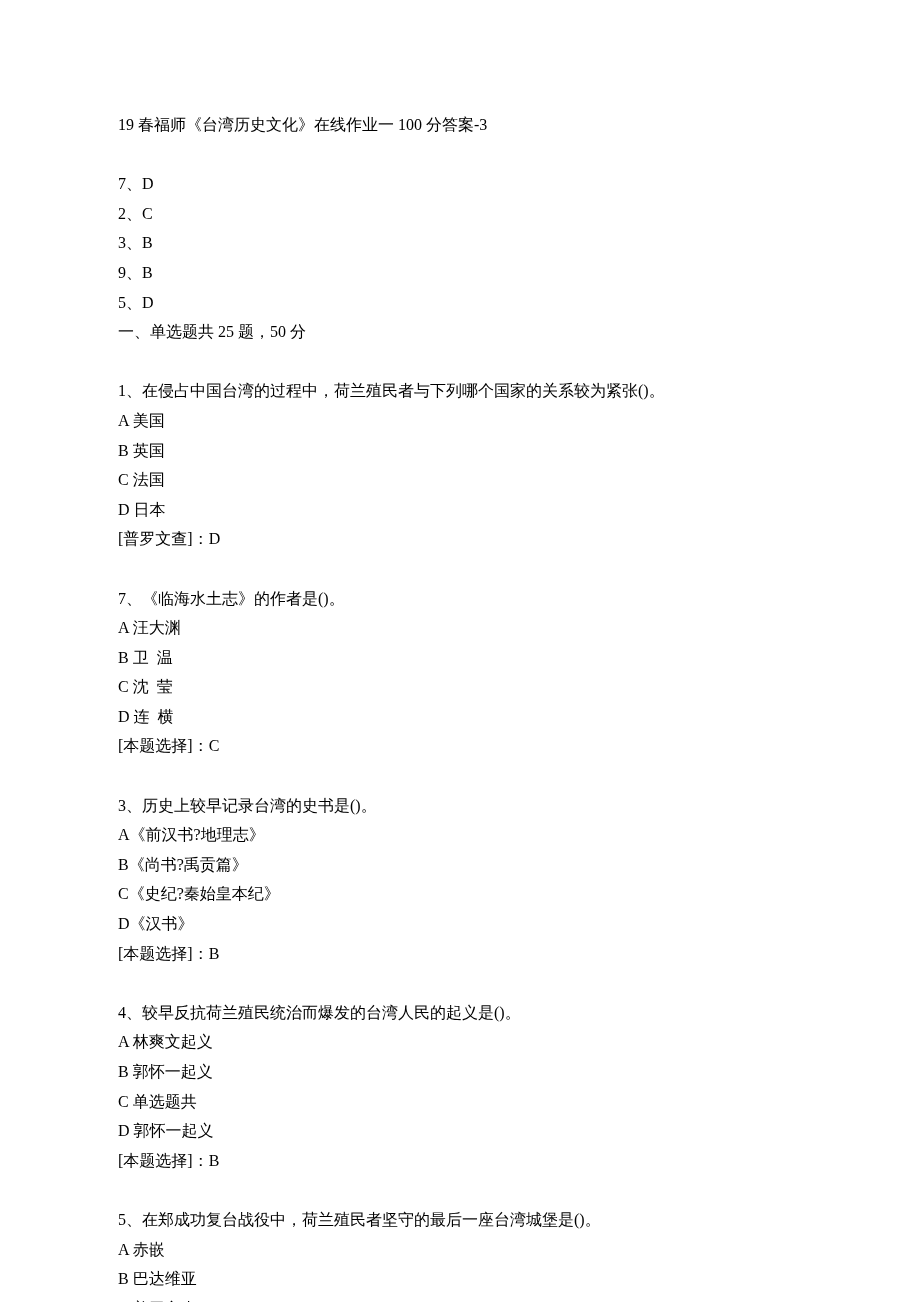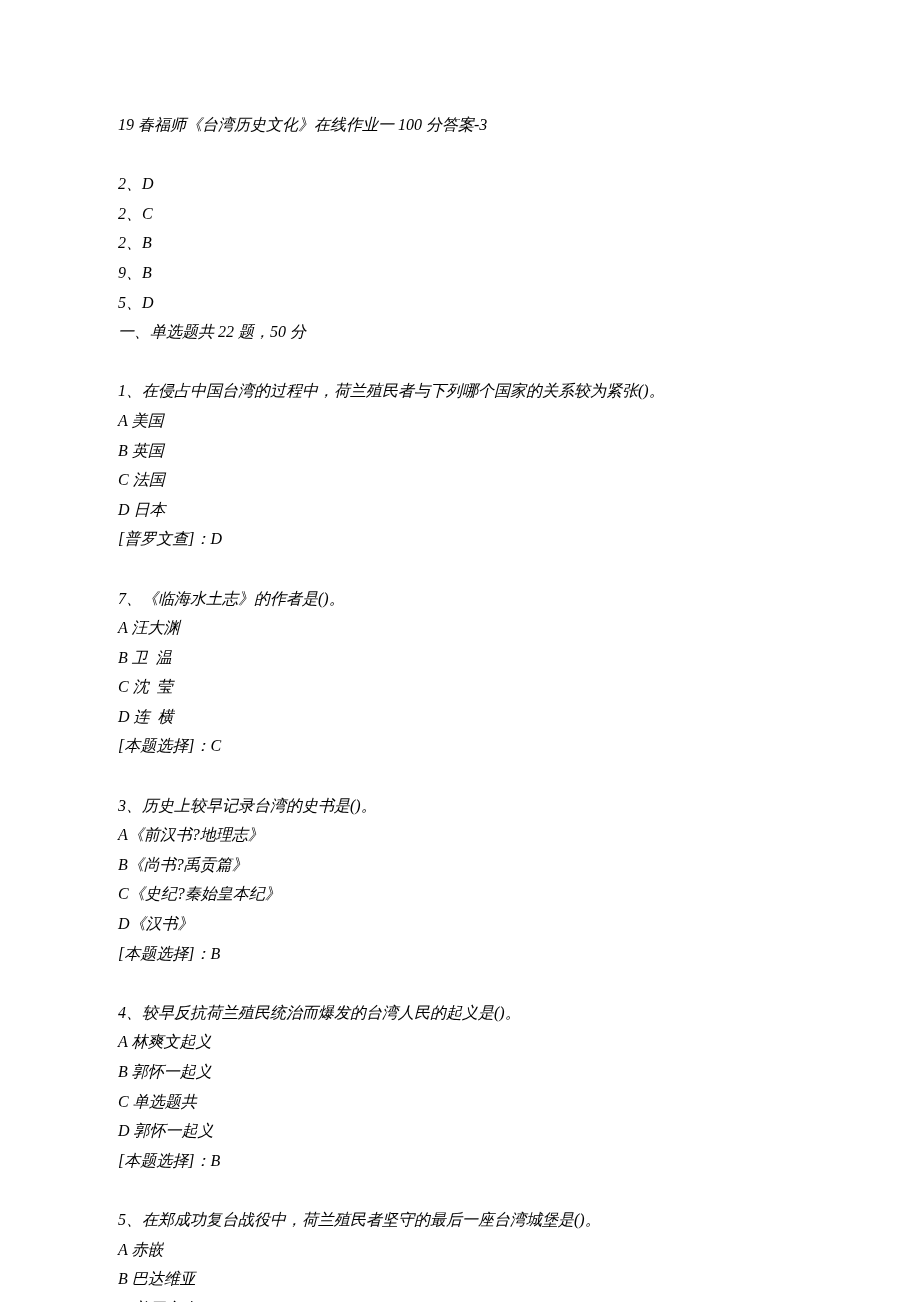--- a/index.html
+++ b/index.html
@@ -1,46 +1,45 @@
 <!DOCTYPE html>
 <html><head>
   <meta charset="utf-8">
   <style>
     * {
       margin: 0;
       padding: 0;
       box-sizing: border-box;
-      font-style: italic;
     }
     body {
       font-family: "SimSun", "宋体", serif;
       font-size: 16px;
       line-height: 1.85;
       color: #000;
       background: #fff;
       padding: 110px 118px;
       width: 920px;
     }
     .line {
       white-space: pre;
     }
   </style>
 </head>
 <body>
 
 <div class="line">19 春福师《台湾历史文化》在线作业一 100 分答案-3</div>
 <div class="line">&nbsp;</div>
 
-<div class="line">2、D</div>
+<div class="line">7、D</div>
 <div class="line">2、C</div>
-<div class="line">2、B</div>
+<div class="line">3、B</div>
 <div class="line">9、B</div>
 <div class="line">5、D</div>
 
-<div class="line">一、单选题共 22 题，50 分</div>
+<div class="line">一、单选题共 25 题，50 分</div>
 <div class="line">&nbsp;</div>
 
 <div class="line">1、在侵占中国台湾的过程中，荷兰殖民者与下列哪个国家的关系较为紧张()。</div>
 <div class="line">A 美国</div>
 <div class="line">B 英国</div>
 <div class="line">C 法国</div>
 <div class="line">D 日本</div>
 <div class="line">[普罗文查]：D</div>
 <div class="line">&nbsp;</div>
 

